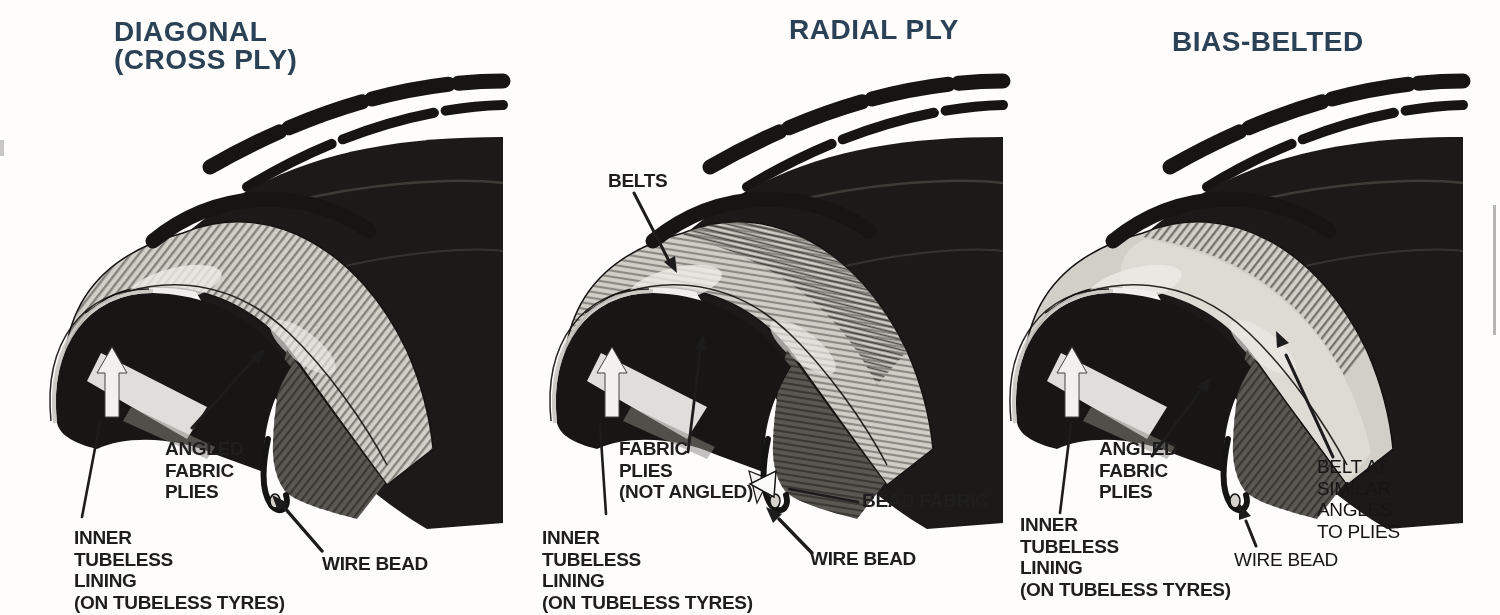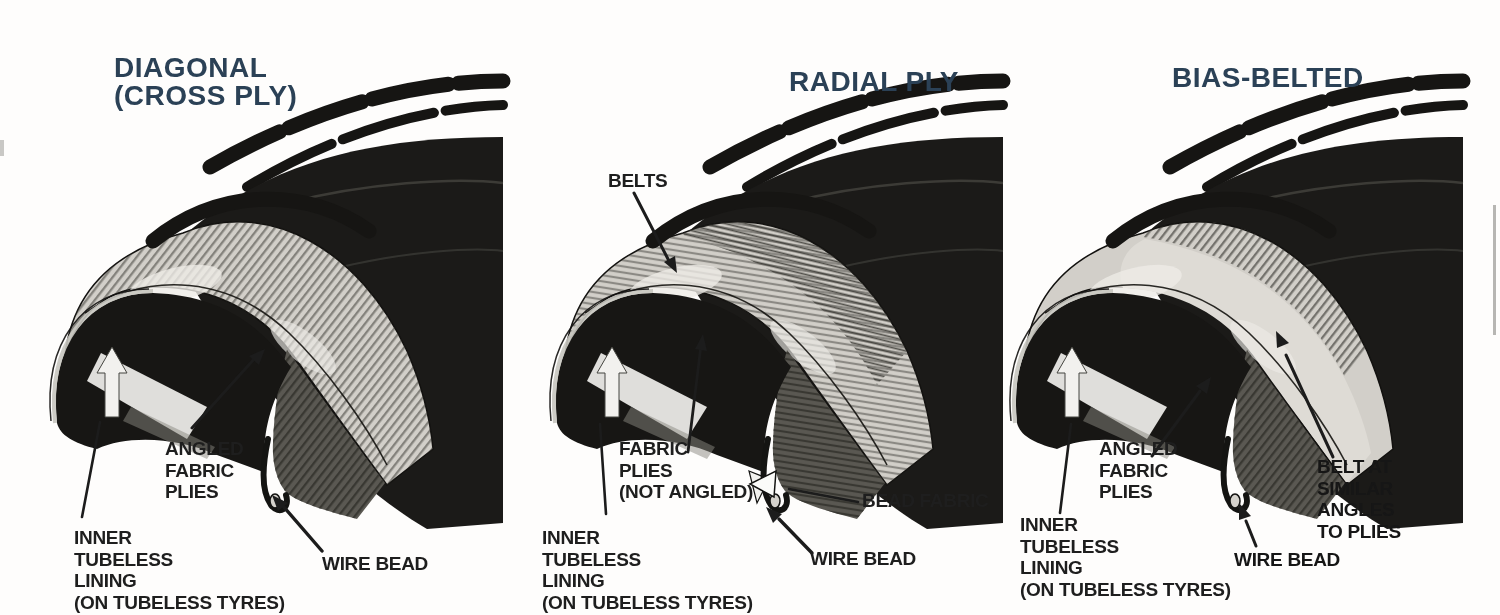--- a/index.html
+++ b/index.html
@@ -14,29 +14,28 @@
     width:1500px;height:615px;position:relative;overflow:hidden;
     background:var(--bg);
     font-family:"Liberation Sans", sans-serif;
   }
   #artwork{position:absolute;left:0;top:0;z-index:1;}
   .title{
     position:absolute;z-index:2;
     font-size:28px;line-height:28px;font-weight:bold;
     letter-spacing:.5px;color:var(--title-navy);
     white-space:pre-line;
-    margin-top:36px;
   }
   .label{
     position:absolute;z-index:2;
     font-size:19px;line-height:21.5px;font-weight:600;
     letter-spacing:-.3px;color:var(--label-black);
     white-space:pre-line;
   }
-  .label.bold{font-weight:700;color:#161616;}
+  .label.bold{font-weight:400;color:#161616;}
 </style>
 </head>
 <body>
 
 <svg id="artwork" width="1500" height="615" viewBox="0 0 1500 615">
     <g transform="translate(35,55)">
       <defs>
         <pattern id="hda" patternUnits="userSpaceOnUse" width="6.5" height="6.5" patternTransform="rotate(38)">
           <line x1="3" y1="0" x2="3" y2="6.5" stroke="#35342f" stroke-width="2.3"></line>
         </pattern>
@@ -217,21 +216,21 @@
 (CROSS PLY)</div>
 <div class="label" style="left:165px;top:438px;">ANGLED
 FABRIC
 PLIES</div>
 <div class="label" style="left:74px;top:527px;">INNER
 TUBELESS
 LINING
 (ON TUBELESS TYRES)</div>
 <div class="label" style="left:322px;top:553px;">WIRE BEAD</div>
 
-<div class="title" style="left:789px;top:32px;">RADIAL PLY</div>
+<div class="title" style="left:789px;top:16px;">RADIAL PLY</div>
 <div class="label" style="left:608px;top:170px;">BELTS</div>
 <div class="label" style="left:619px;top:438px;">FABRIC
 PLIES
 (NOT ANGLED)</div>
 <div class="label" style="left:542px;top:527px;">INNER
 TUBELESS
 LINING
 (ON TUBELESS TYRES)</div>
 <div class="label" style="left:862px;top:490px;">BEAD FABRIC</div>
 <div class="label" style="left:810px;top:548px;">WIRE BEAD</div>

